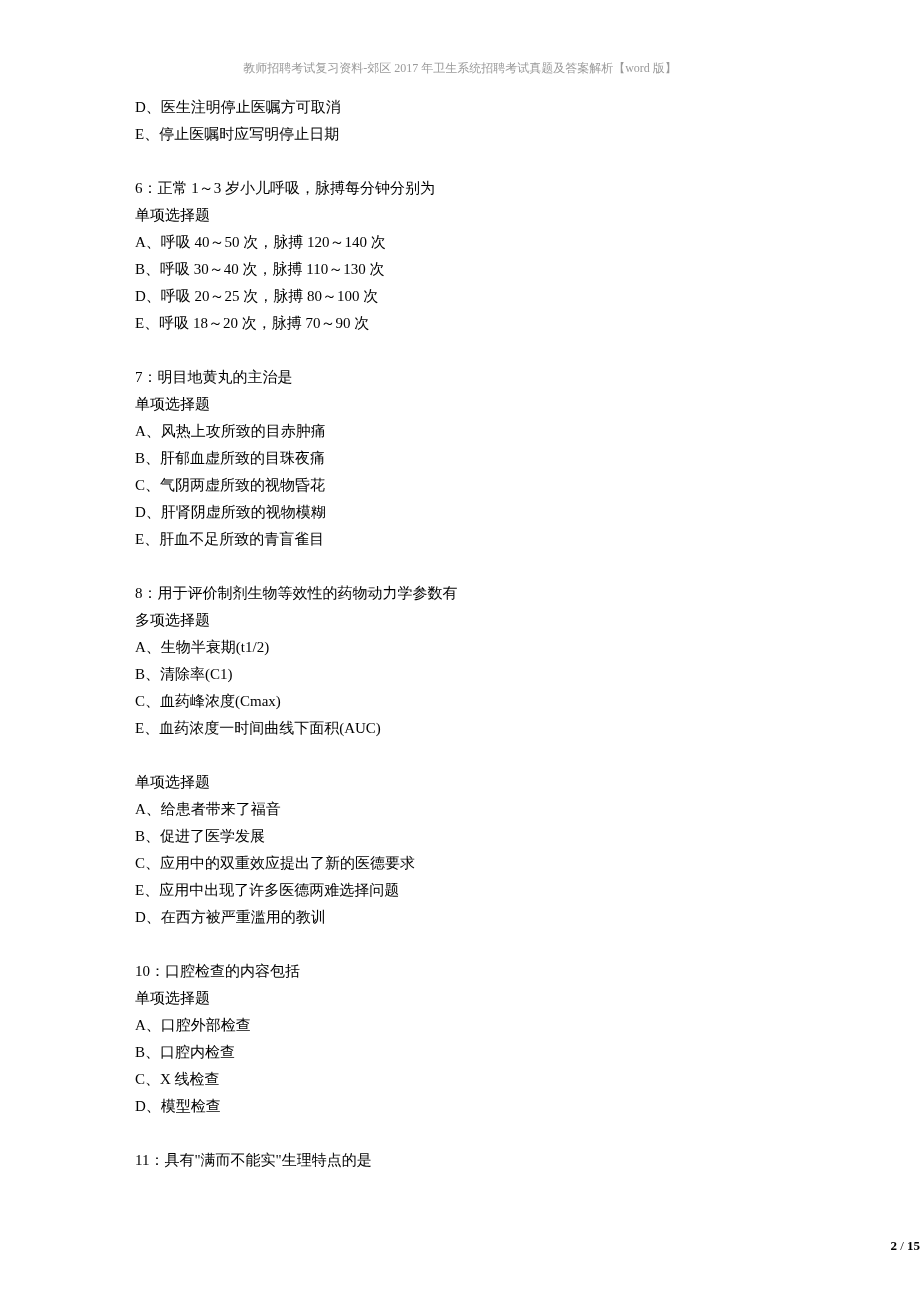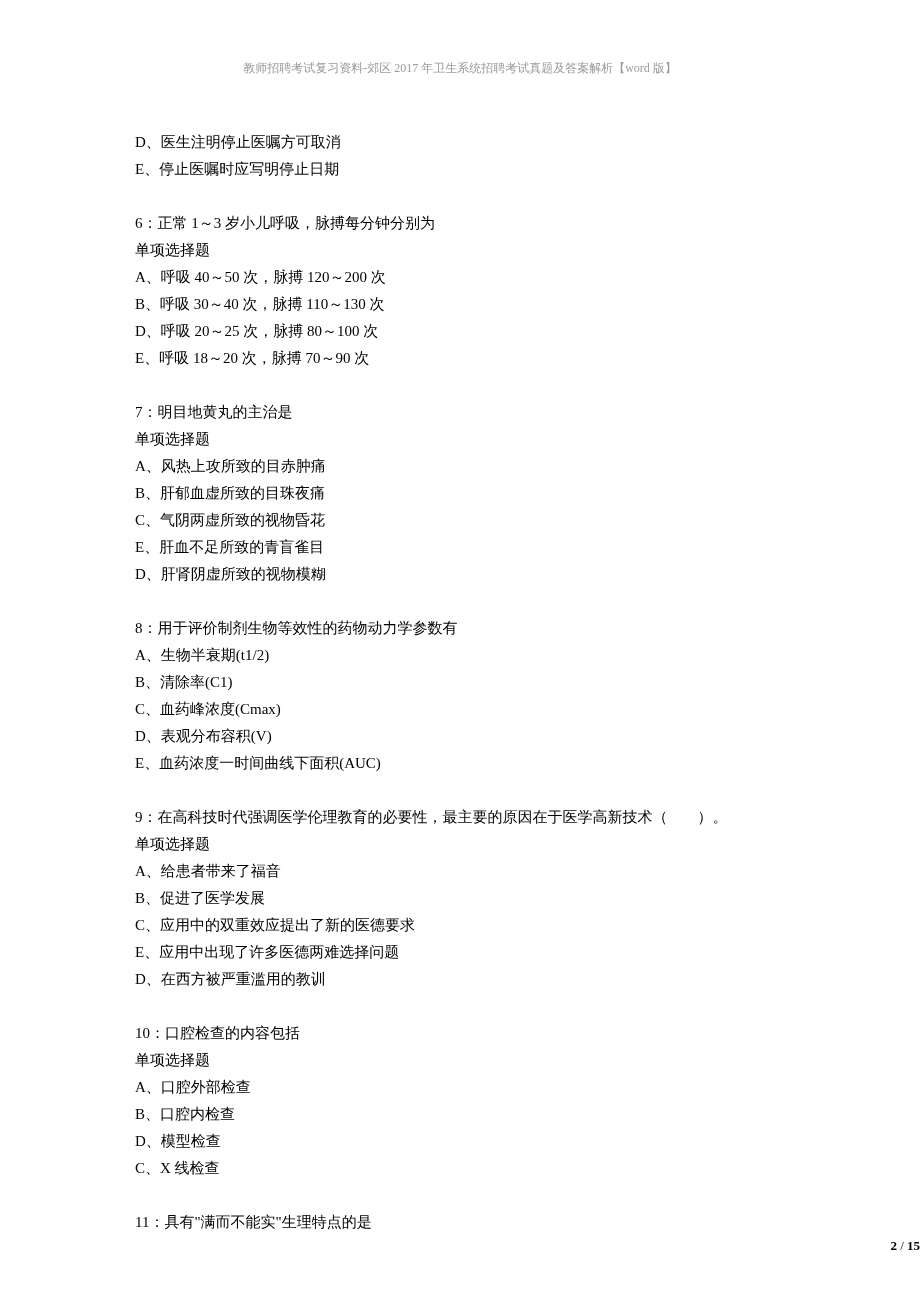--- a/index.html
+++ b/index.html
@@ -13,21 +13,21 @@
     position: relative;
   }
   .page {
     padding: 60px 135px 40px 135px;
     box-sizing: border-box;
   }
   .header {
     text-align: center;
     color: #9a9a9a;
     font-size: 12px;
-    margin-bottom: 52px;
+    margin-bottom: 17px;
     font-family: "SimSun", "宋体", serif;
   }
   .body-text {
     font-size: 15px;
     line-height: 27px;
     color: #000000;
   }
   .question-block {
     margin-bottom: 27px;
   }
@@ -57,62 +57,61 @@
   <div class="body-text">
 
     <div class="question-block">
       <span class="option">D、医生注明停止医嘱方可取消</span>
       <span class="option">E、停止医嘱时应写明停止日期</span>
     </div>
 
     <div class="question-block">
       <span class="option">6：正常 1～3 岁小儿呼吸，脉搏每分钟分别为</span>
       <span class="option">单项选择题</span>
-      <span class="option">A、呼吸 40～50 次，脉搏 120～200 次</span>
+      <span class="option">A、呼吸 40～50 次，脉搏 120～140 次</span>
       <span class="option">B、呼吸 30～40 次，脉搏 110～130 次</span>
       <span class="option">D、呼吸 20～25 次，脉搏 80～100 次</span>
       <span class="option">E、呼吸 18～20 次，脉搏 70～90 次</span>
     </div>
 
     <div class="question-block">
       <span class="option">7：明目地黄丸的主治是</span>
       <span class="option">单项选择题</span>
       <span class="option">A、风热上攻所致的目赤肿痛</span>
       <span class="option">B、肝郁血虚所致的目珠夜痛</span>
       <span class="option">C、气阴两虚所致的视物昏花</span>
+      <span class="option">D、肝肾阴虚所致的视物模糊</span>
       <span class="option">E、肝血不足所致的青盲雀目</span>
-      <span class="option">D、肝肾阴虚所致的视物模糊</span>
     </div>
 
     <div class="question-block">
       <span class="option">8：用于评价制剂生物等效性的药物动力学参数有</span>
+      <span class="option">多项选择题</span>
       <span class="option">A、生物半衰期(t1/2)</span>
       <span class="option">B、清除率(C1)</span>
       <span class="option">C、血药峰浓度(Cmax)</span>
-      <span class="option">D、表观分布容积(V)</span>
       <span class="option">E、血药浓度一时间曲线下面积(AUC)</span>
     </div>
 
     <div class="question-block">
-      <span class="option">9：在高科技时代强调医学伦理教育的必要性，最主要的原因在于医学高新技术（　　）。</span>
       <span class="option">单项选择题</span>
       <span class="option">A、给患者带来了福音</span>
       <span class="option">B、促进了医学发展</span>
       <span class="option">C、应用中的双重效应提出了新的医德要求</span>
       <span class="option">E、应用中出现了许多医德两难选择问题</span>
       <span class="option">D、在西方被严重滥用的教训</span>
     </div>
 
     <div class="question-block">
       <span class="option">10：口腔检查的内容包括</span>
       <span class="option">单项选择题</span>
       <span class="option">A、口腔外部检查</span>
       <span class="option">B、口腔内检查</span>
+      <span class="option">C、X 线检查</span>
       <span class="option">D、模型检查</span>
-      <span class="option">C、X 线检查</span>
     </div>
 
     <div class="question-block" style="margin-bottom:0;">
       <span class="option">11：具有"满而不能实"生理特点的是</span>
     </div>
 
   </div>
 </div>
 
 <div class="footer">

